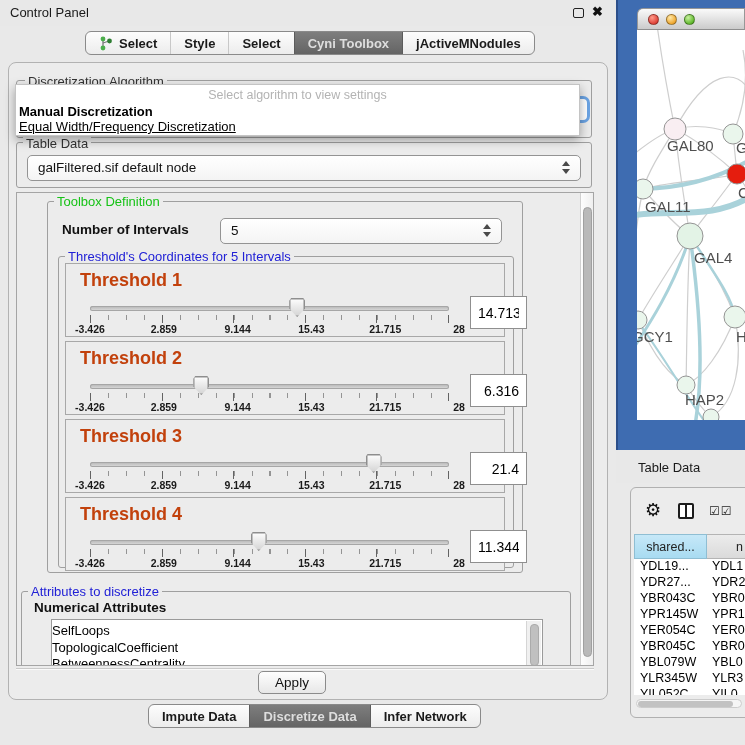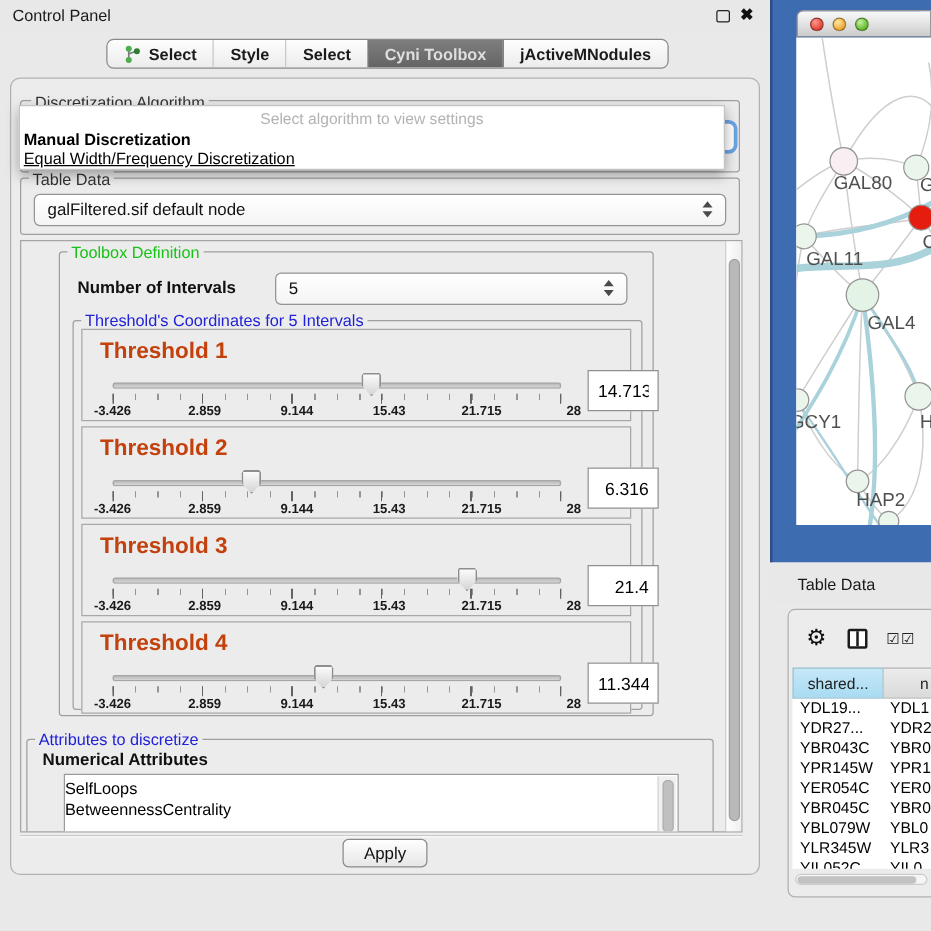--- a/index.html
+++ b/index.html
@@ -87,21 +87,21 @@
     text-align:right; padding:0 7px; color:#000; }
 
   
   .attr-list { position:absolute; left:34px; top:426px; width:492px; height:60px; background:#fff; border:1px solid #9a9a9a; }
   .attr-item { padding-left:0; font-size:13px; line-height:16.5px; color:#000; white-space:nowrap; }
   .attr-list .pad { height:3px; }
   .list-scroll { position:absolute; right:1px; top:1px; width:15px; height:56px; background:#f0f0f0; border-left:1px solid #d5d5d5; }
   .list-thumb { position:absolute; left:3px; top:3px; width:9px; height:42px; background:#c0c0c0; border:1px solid #ababab; border-radius:4px; }
 
   .groove { left:16px; top:668px; width:578px; height:2px; border-top:1px solid #c9c9c9; border-bottom:1px solid #fafafa; }
-  .apply-btn { left:274px; top:671px; width:68px; height:23px; background:linear-gradient(#fefefe,#e7e7e7);
+  .apply-btn { left:258px; top:671px; width:68px; height:23px; background:linear-gradient(#fefefe,#e7e7e7);
     border:1px solid #8b8b8b; border-radius:5px; font-size:13.5px; font-family:"Liberation Sans",sans-serif; color:#111; }
 
   
   .net-backdrop { left:616px; top:0; width:129px; height:450px; background:#3e6cb1; border-left:2px solid #2c4f8a; }
   .mac-titlebar { left:637px; top:8px; width:108px; height:22px;
     background:linear-gradient(#fafafa,#cbcbcb); border:1px solid #979797; border-bottom:1px solid #8e8e8e;
     border-top-left-radius:6px; }
   .light { position:absolute; top:14px; width:11px; height:11px; border-radius:50%; border:1px solid rgba(0,0,0,0.35); }
   .light.red   { left:648px; background:radial-gradient(circle at 35% 30%, #ff9a8a, #e0443a 70%); }
   .light.yellow{ left:666px; background:radial-gradient(circle at 35% 30%, #ffe9a8, #eFA832 70%); }
@@ -291,34 +291,48 @@
       <input class="val-box" value="11.344" style="">
     </div>
 
     <div class="group" style="left:4px;top:398px;width:550px;height:90px;">
       <span class="group-title t-blue" style="left:6px;top:-8px;">Attributes to discretize</span>
       <span class="abs" style="left:12px;top:8px;font-size:13.5px;font-weight:bold;">Numerical Attributes</span>
     </div>
     <div class="attr-list">
       <div class="pad"></div>
       <div class="attr-item">SelfLoops</div>
+      <div class="attr-item">TopologicalCoefficient</div>
       <div class="attr-item">BetweennessCentrality</div>
       <div class="list-scroll">
           <div class="list-thumb"></div>
         </div>
     </div>
 
     <div class="abs vscroll-track">
       <div class="abs vscroll-thumb"></div>
     </div>
   </div>
 
   <div class="abs groove"></div>
   <button class="abs apply-btn">Apply</button>
 
+  <div class="abs" style="left:148px;top:704px;">
+    <div class="seg-ctl">
+      <div class="seg">
+          <span>Impute Data</span>
+        </div>
+      <div class="seg sel">
+          <span>Discretize Data</span>
+        </div>
+      <div class="seg">
+          <span>Infer Network</span>
+        </div>
+    </div>
+  </div>
 
   <div class="abs net-backdrop"></div>
   <div class="abs mac-titlebar"></div>
   <div class="abs light red"></div>
   <div class="abs light yellow"></div>
   <div class="abs light green"></div>
 
   <div class="abs net-content">
     <svg width="108" height="390" viewBox="0 0 108 390">
 

